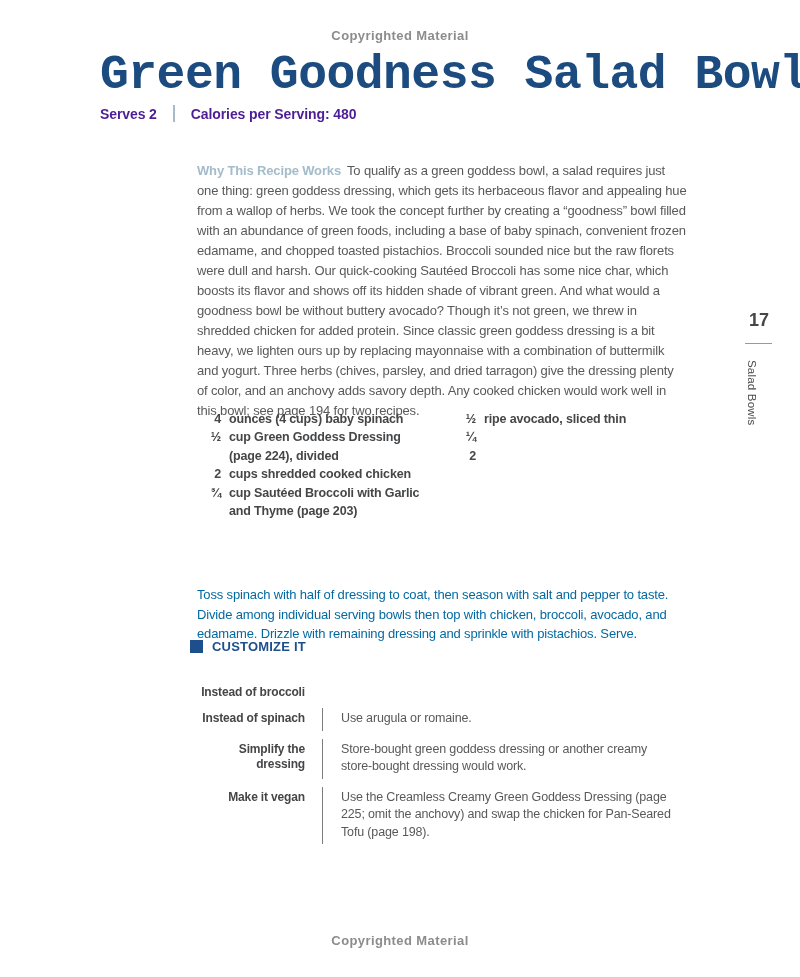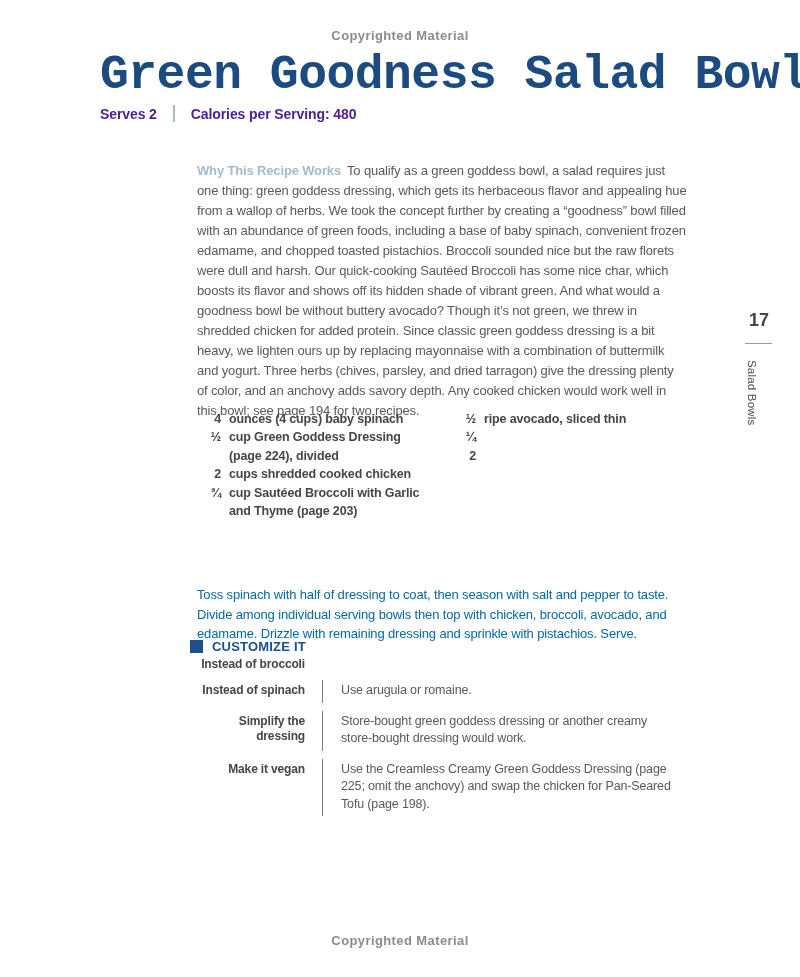--- a/index.html
+++ b/index.html
@@ -66,21 +66,21 @@
 
   .instructions {
     position: absolute; left: 197px; top: 551px; width: 490px;
     font-size: 13px; line-height: 19.5px;
     color: #0369a1; letter-spacing: -0.15px; margin-top: 34px;
   }
 
   .customize { position: absolute; left: 190px; top: 639px; width: 505px; }
   .customize-heading {
     display: flex; align-items: center;
-    margin-bottom: 0;
+    margin-bottom: 28px;
   }
   .customize-square {
     width: 13px; height: 13px;
     background: #1d4f8c;
     margin-right: 9px;
   }
   .customize-heading-label {
     font-size: 13px; font-weight: bold;
     color: #1d4f8c; letter-spacing: 0.2px;
   }

